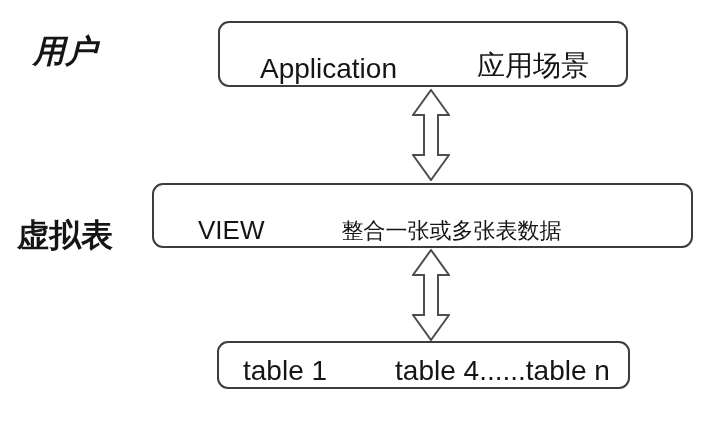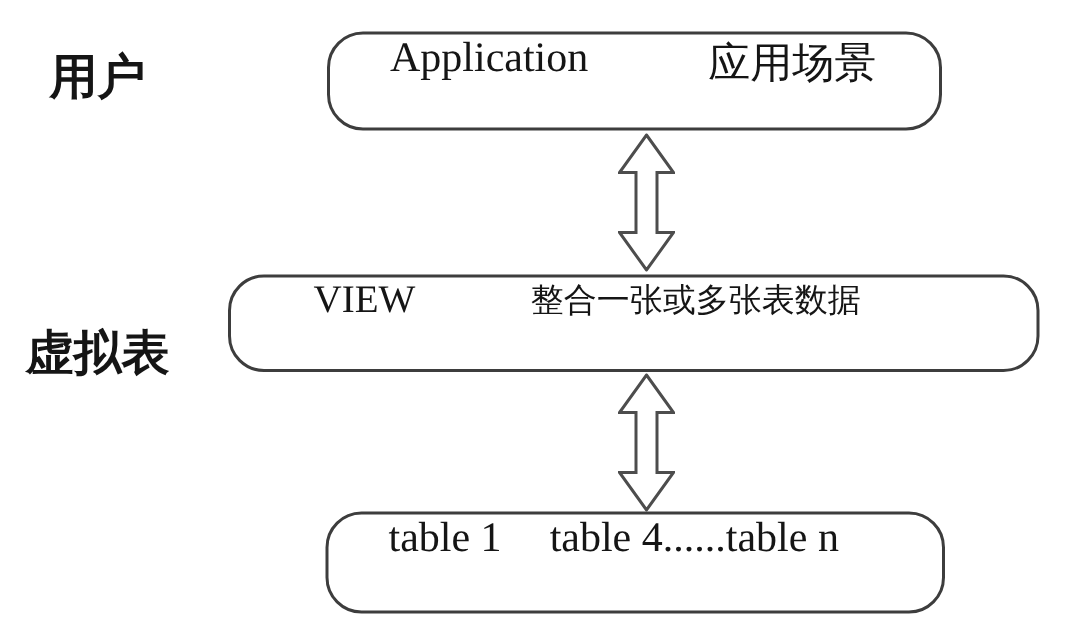--- a/index.html
+++ b/index.html
@@ -16,42 +16,41 @@
     overflow: hidden;
   }
   .row-label {
     position: absolute;
     font-weight: 700;
     font-size: 32px;
     line-height: 36px;
     color: var(--text, #1a1a1a);
     white-space: nowrap;
   }
-  .label-1 { left: 33px;  top: 33px;  }
+  .label-1 { left: 33px;  top: 33px; font-style: italic;  }
   .label-2 { left: 17px;  top: 197px; margin-top: 20px; }
   .label-3 { left: 18px;  top: 354px; }
 
   .box {
     position: absolute;
     box-sizing: border-box;
     background: var(--background, #ffffff);
     border: 2px solid var(--border, #3d3d3d);
-    border-radius: 24px;
+    border-radius: 11px;
     display: flex;
-    align-items: flex-start;
+    align-items: flex-end;
     color: var(--text, #111111);
     white-space: nowrap;
-    font-family: Liberation Serif, serif;
   }
   .box-1 { left: 218px; top: 21px;  width: 410px; height: 66px; padding-left: 40px; gap: 80px; }
   .box-2 { left: 152px; top: 183px; width: 541px; height: 65px; padding-left: 44px; gap: 77px; }
-  .box-3 { left: 217px; top: 341px; width: 413px; height: 68px; padding-left: 40px; gap: 32px; }
+  .box-3 { left: 217px; top: 341px; width: 413px; height: 48px; padding-left: 24px; gap: 68px; }
 
   .box-text          { font-size: 28px; }
-  .box-2 .latin      { font-size: 26px; margin-left: 11px; }
+  .box-2 .latin      { font-size: 26px; }
   .box-2 .cjk        { font-size: 22px; }
 
   .arrow {
     position: absolute;
     width: 38px;
     height: 92px;
   }
   .arrow-1 { left: 412px; top: 89px;  }
   .arrow-2 { left: 412px; top: 249px; }
   .arrow path {

